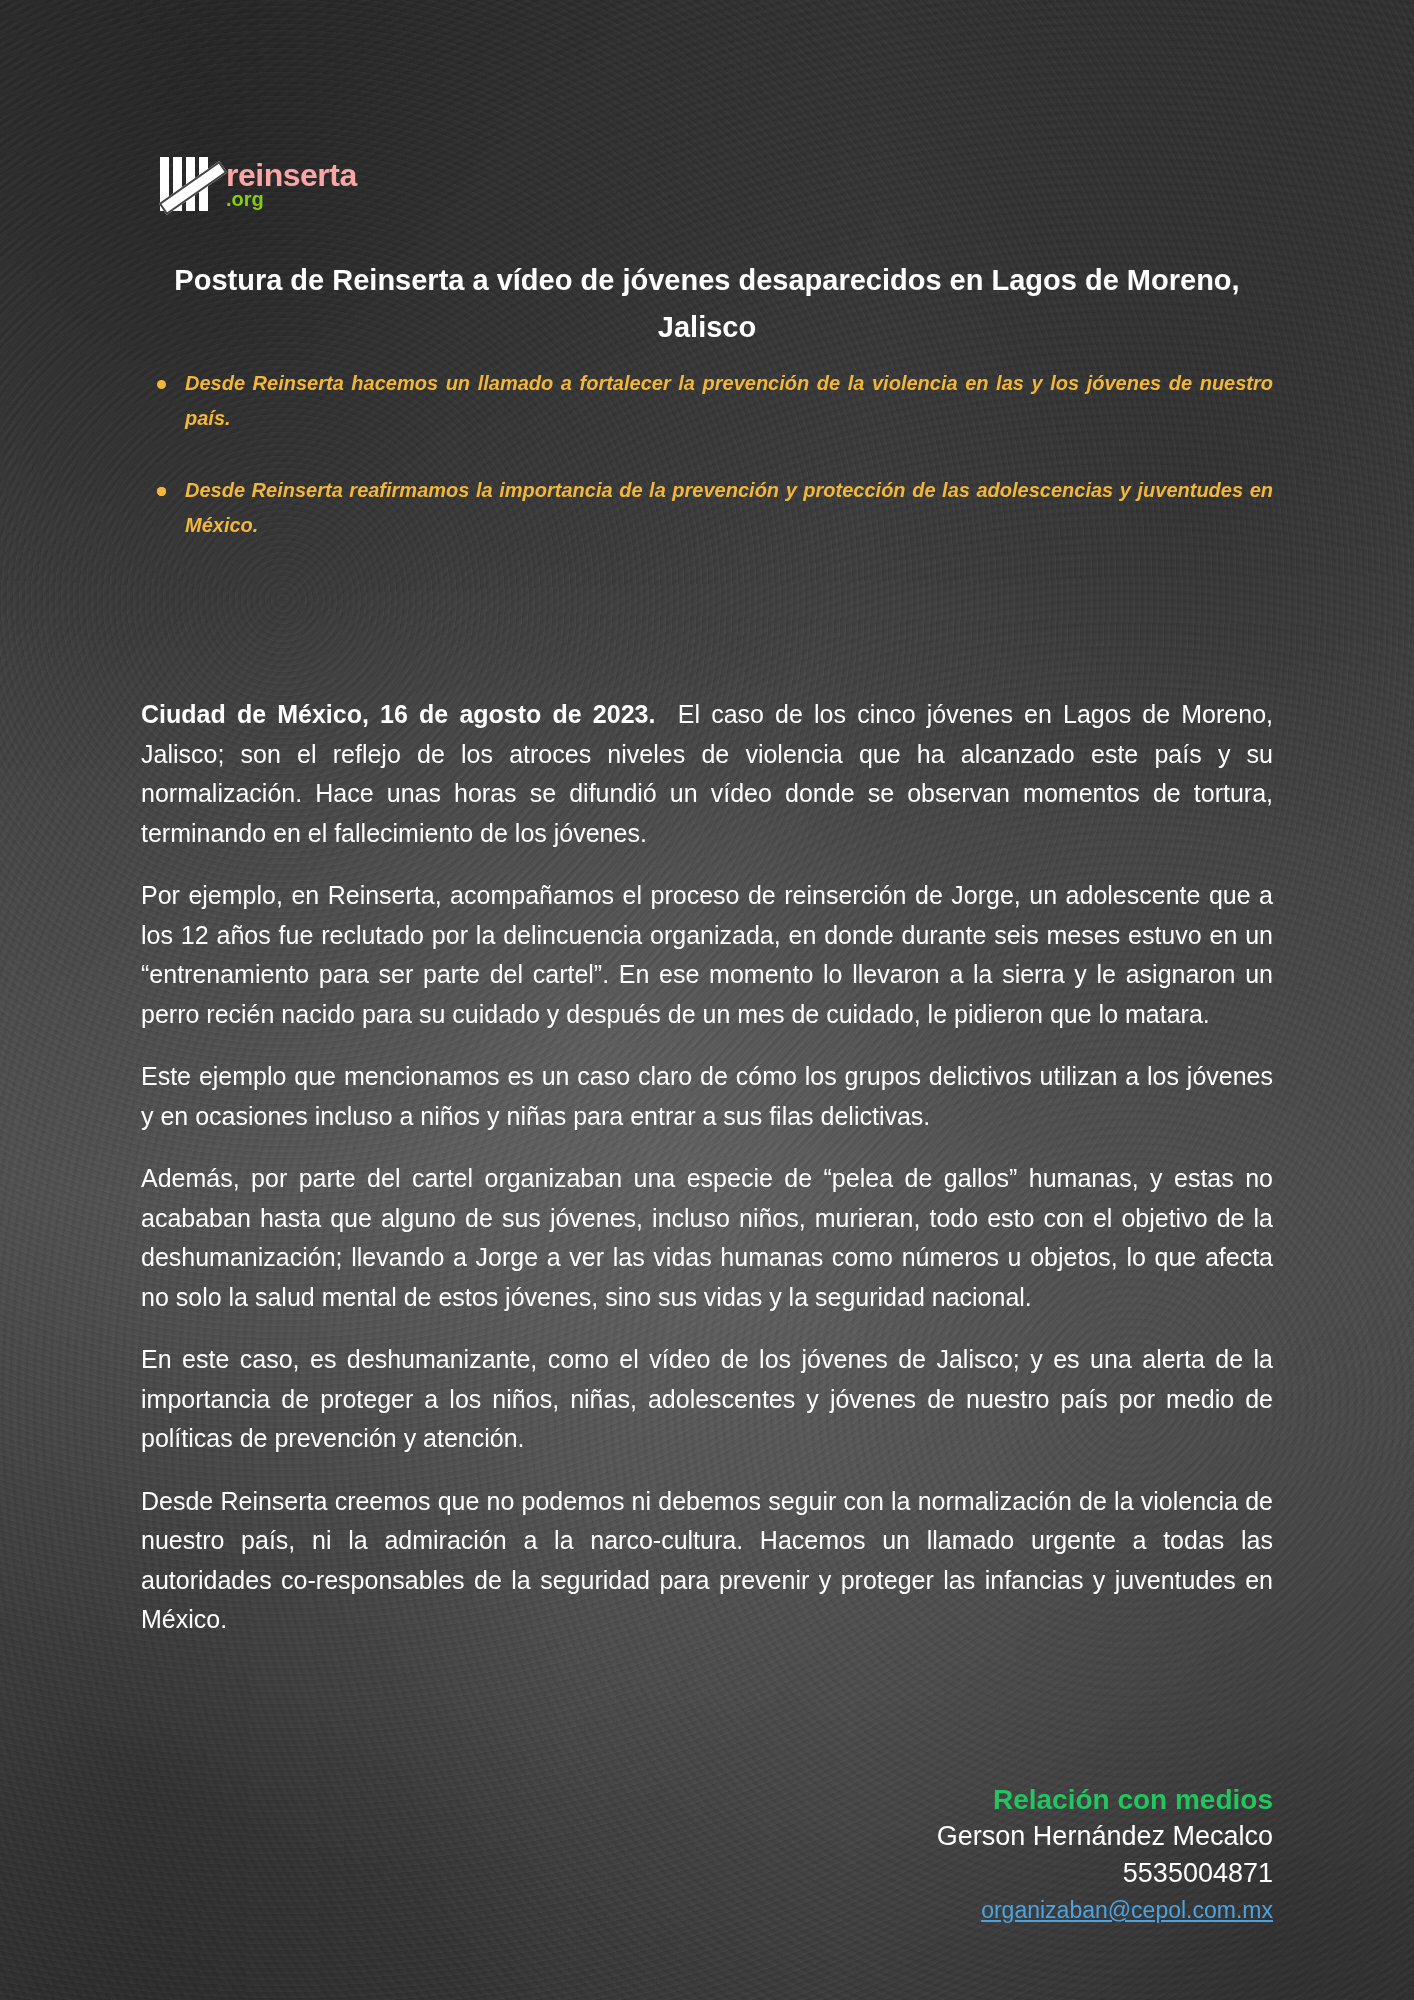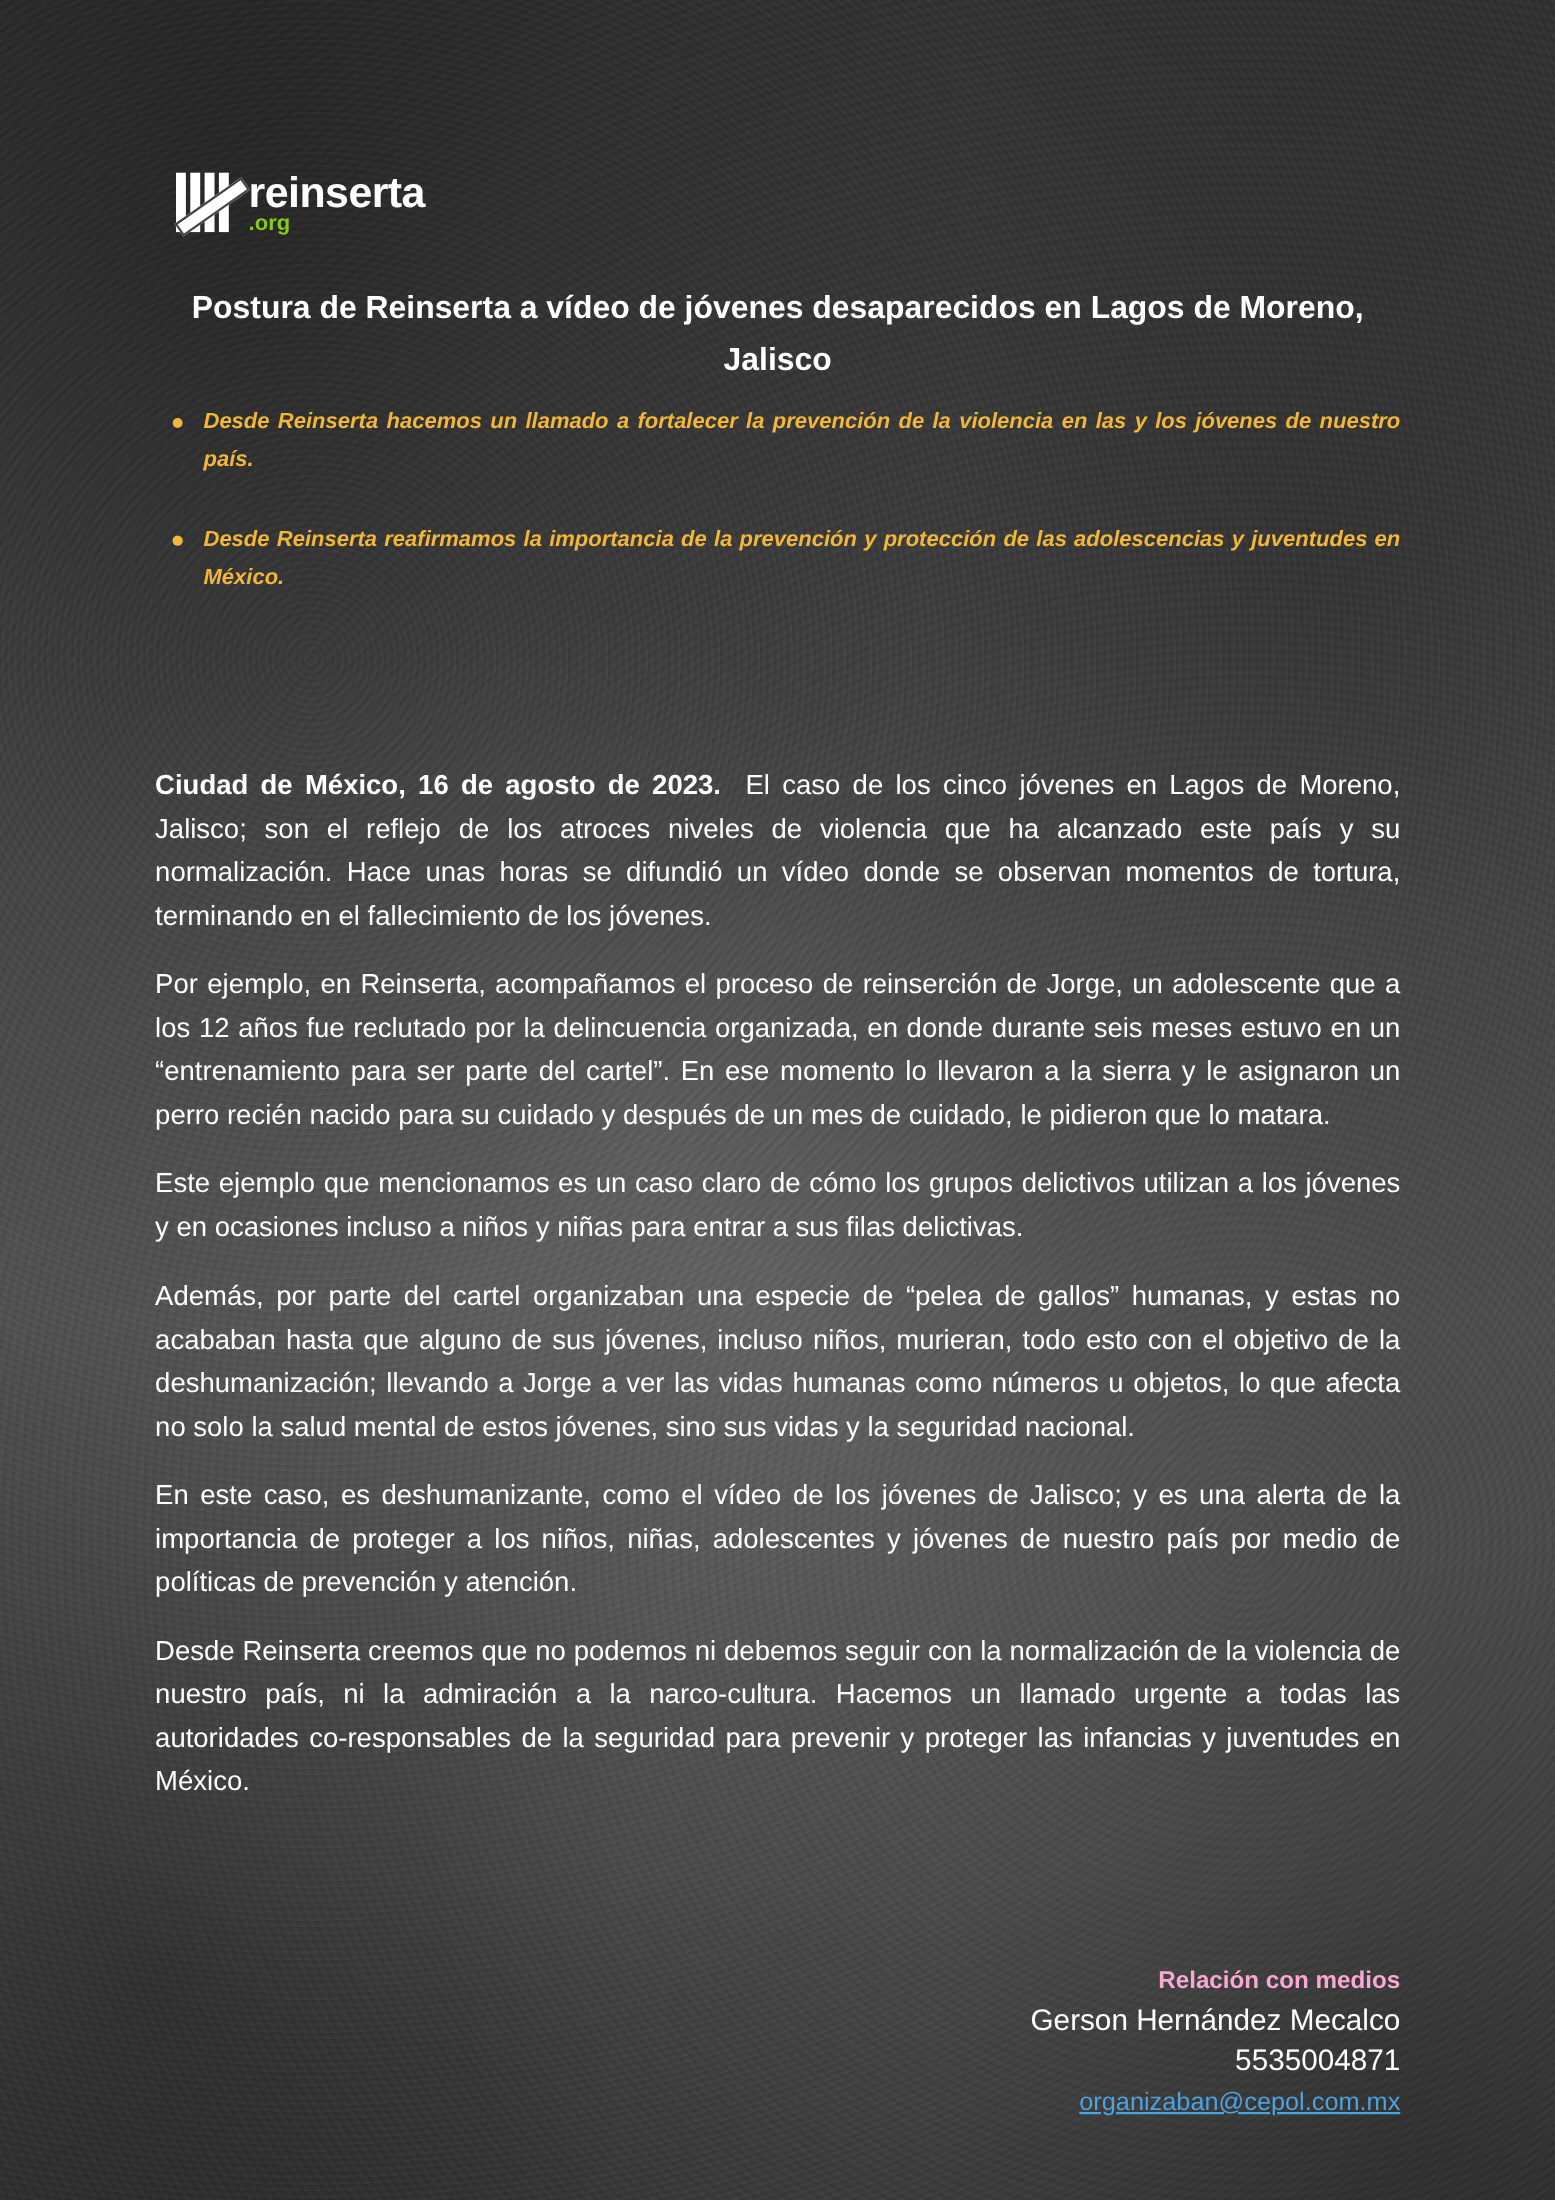--- a/index.html
+++ b/index.html
@@ -20,35 +20,35 @@
       linear-gradient(180deg, #343434 0%, #4a4a4a 35%, #555555 60%, #4a4a4a 85%, #3a3a3a 100%);
     position: relative;
   }
   .page { position: absolute; left: 0; top: 0; width: 1414px; height: 2000px; }
 
   .logo { position: absolute; left: 160px; top: 155px; display: flex; align-items: center; gap: 8px; }
   .logo-mark { width: 58px; height: 58px; position: relative; }
   .logo-mark .bar { position: absolute; top: 2px; width: 9px; height: 54px; background: #fff; }
   .logo-mark .slash { position: absolute; left: -4px; top: 26px; width: 70px; height: 10px; background: #fff; transform: rotate(-35deg); border: 2px solid #444; }
   .logo-text { display: flex; flex-direction: column; line-height: 1; }
-  .logo-name { font-weight: bold; font-size: 39px; letter-spacing: -0.5px; color: #ffffff; }
+  .logo-name { font-weight: bold; font-size: 32px; letter-spacing: -0.5px; color: #fca5a5; }
   .logo-tld { font-weight: bold; font-size: 20px; color: #84cc16; margin-top: -2px; }
 
   .title { position: absolute; left: 140px; width: 1134px; top: 238px; text-align: center; font-weight: bold; font-size: 29px; line-height: 47px; color: #fff; }
 
   .highlights { position: absolute; left: 155px; top: 366px; width: 1118px; margin: 0; padding: 0; list-style: none; }
   .highlights li { position: relative; padding-left: 30px; font-weight: bold; font-style: italic; font-size: 20px; line-height: 35px; color: #f2b73a; text-align: justify; margin-bottom: 37px; }
   .highlights li .bullet { position: absolute; left: 2px; top: 14px; width: 9px; height: 9px; border-radius: 50%; background: #f2b73a; }
 
   .body-text { position: absolute; left: 141px; width: 1132px; top: 695px; }
   .body-text p { margin: 0 0 23px 0; font-size: 25px; line-height: 39.5px; text-align: justify; color: #fff; }
   .body-text p strong { font-weight: bold; margin-top: 11px; }
 
   .contact { position: absolute; right: 141px; top: 1782px; text-align: right; }
-  .contact .heading { font-weight: bold; font-size: 22px; line-height: 36px; color: #f9a8d4; }
+  .contact .heading { font-weight: bold; font-size: 28px; line-height: 36px; color: #22c55e; }
   .contact .line { font-size: 27px; line-height: 37px; color: #fff; }
   .contact .email { font-size: 23px; line-height: 37px; color: #4da3e0; text-decoration: underline; }
 </style>
 </head>
 <body>
 
 <div class="page">
 
   <div class="logo">
     <div class="logo-mark">

